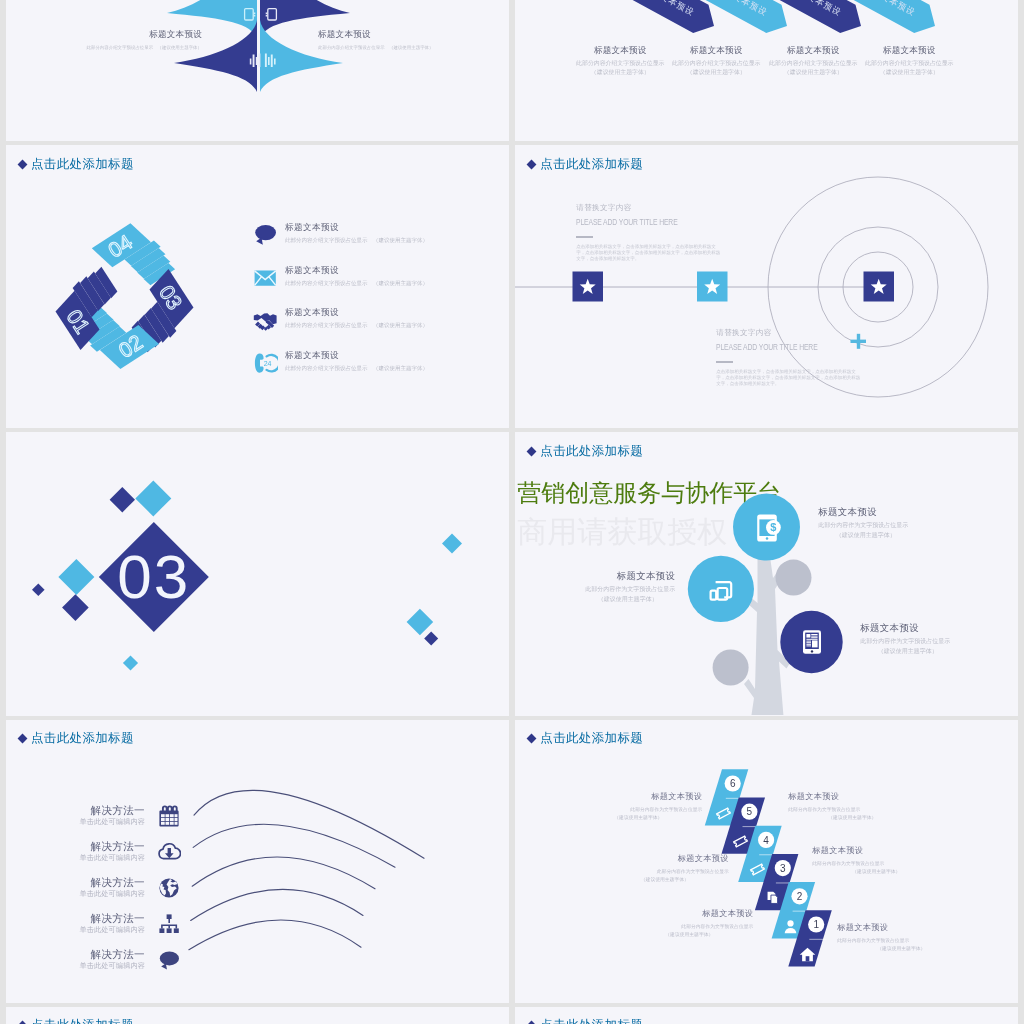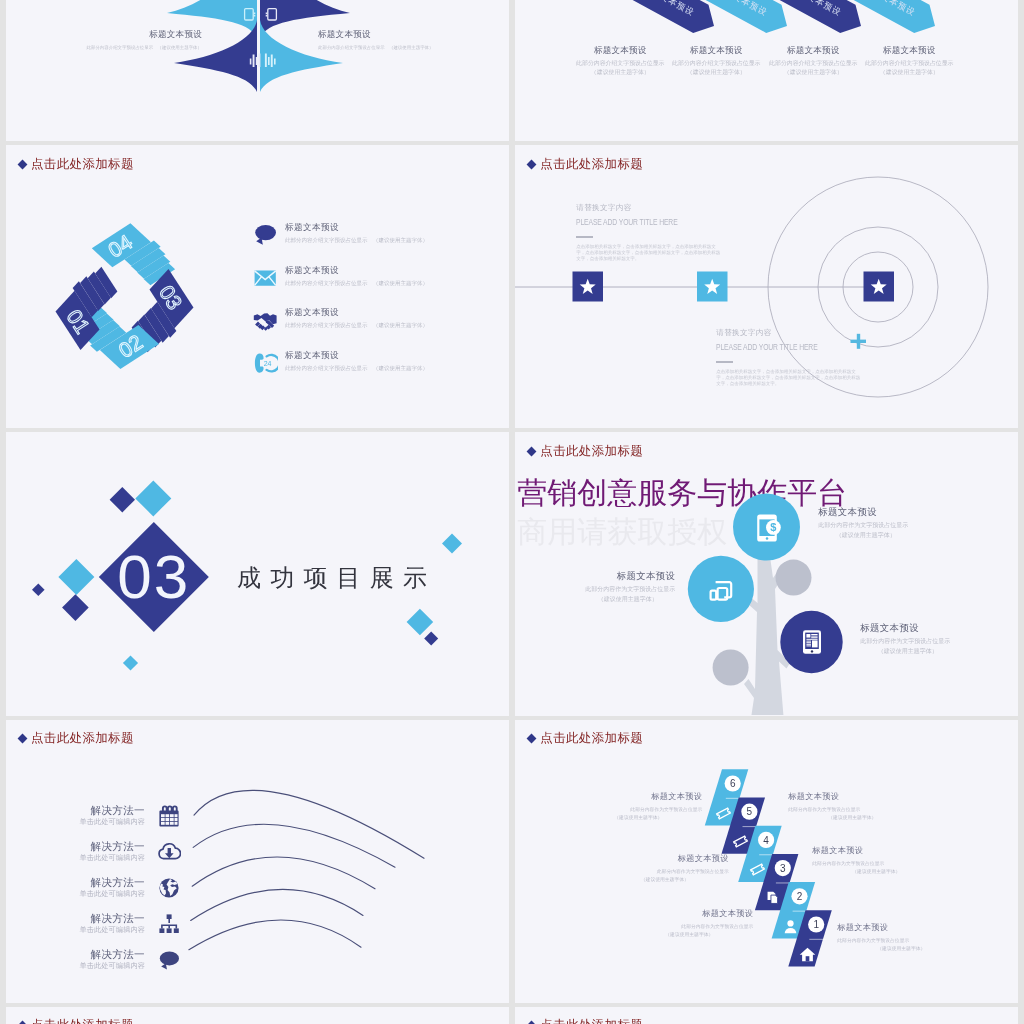--- a/index.html
+++ b/index.html
@@ -2,21 +2,21 @@
 <html><head>
 <meta charset="utf-8">
 <title>PPT Template Preview</title>
 <style>
   html,body{margin:0;padding:0;}
   body{width:1024px;height:1024px;background:#e3e3e3;overflow:hidden;
        font-family:"Liberation Sans",sans-serif;}
   .page{position:relative;width:1024px;height:1024px;overflow:hidden;}
   .slide{position:absolute;width:502.7px;height:283.3px;background:#f5f5fa;overflow:hidden;}
   .slide > svg{position:absolute;left:0;top:0;}
-  .s-title{position:absolute;left:13px;top:9.5px;font-size:12.5px;color:#7f1d1d;white-space:nowrap;
+  .s-title{position:absolute;left:13px;top:9.5px;font-size:12.5px;color:#0369a1;white-space:nowrap;
            letter-spacing:.35px;line-height:18px;}
   .s-title i{display:inline-block;width:7px;height:7px;background:#2f3788;
            transform:rotate(45deg);margin-right:5px;vertical-align:0px;}
   .abs{position:absolute;}
 </style>
 </head>
 <body>
 
 <div class="page">
 <div class="slide" style="left:6px;top:-146px;height:287px">
@@ -198,25 +198,24 @@
         <polygon fill="#4fb8e3" points="70.4,127.1 88.4,145.1 70.4,163.1 52.4,145.1"></polygon>
         <polygon fill="#343c90" points="69.4,162.3 82.7,175.6 69.4,188.9 56.1,175.6"></polygon>
         <polygon fill="#343c90" points="32.3,151.5 38.6,157.8 32.3,164.1 26.0,157.8"></polygon>
         <polygon fill="#4fb8e3" points="124.5,223.4 132.1,231.0 124.5,238.6 116.9,231.0"></polygon>
         <polygon fill="#4fb8e3" points="446.0,101.5 456.0,111.5 446.0,121.5 436.0,111.5"></polygon>
         <polygon fill="#4fb8e3" points="413.9,176.7 427.2,190.0 413.9,203.3 400.6,190.0"></polygon>
         <polygon fill="#343c90" points="425.2,199.6 432.2,206.6 425.2,213.6 418.2,206.6"></polygon>
         <polygon fill="#343c90" points="147.8,90.1 202.8,145.1 147.8,200.1 92.8,145.1"></polygon>
         <text x="147.8" y="166.1" text-anchor="middle" fill="#f2f5fc" stroke="#343c90" stroke-width="2.6" paint-order="stroke" font-size="62" letter-spacing="2" font-family="Liberation Sans, sans-serif">03</text>
       </svg>
-      <div class="abs" style="left:231px;top:130px;font-size:24px;color:#33343e;letter-spacing:9.2px;white-space:nowrap">成功项目展示</div>
     </div>
 <div class="slide" style="left:515.3px;top:432.3px">
 <div class="s-title"><i></i><span>点击此处添加标题</span></div>
-<div class="abs" style="left:2px;top:45px;font-size:30px;color:#701a75;letter-spacing:0px;line-height:32px;white-space:nowrap">营销创意服务与协作平台</div>
+<div class="abs" style="left:2px;top:45px;font-size:24px;color:#4d7c0f;letter-spacing:0px;line-height:32px;white-space:nowrap">营销创意服务与协作平台</div>
       <div class="abs" style="left:2px;top:84px;font-size:30px;color:#e9e9ee;letter-spacing:0px;line-height:32px;white-space:nowrap">商用请获取授权</div>
       <svg width="503" height="283">
         <path fill="#d3d7e0" d="M757.5 553.0 L769.5 553.0 L773.0 578.0 L784.5 562.0 L789.5 567.0 L775.0 589.0 L777.5 650.0 L790.0 663.0 L786.5 668.5 L779.0 661.5 L783.8 719.6 L750.8 719.6 L754.0 698.0 L744.0 684.0 L748.5 679.0 L755.0 689.0 L757.0 612.0 L744.5 601.0 L748.5 595.5 L757.5 603.0 Z" transform="translate(-515.0,-432.0)"></path>
         <circle cx="278.5" cy="145.6" r="18" fill="#bcc0cd"></circle>
         <circle cx="215.6" cy="235.5" r="18" fill="#bcc0cd"></circle>
         <circle cx="251.5" cy="95.1" r="33.5" fill="#4fb8e3"></circle>
         <circle cx="205.9" cy="156.9" r="33.1" fill="#4fb8e3"></circle>
         <circle cx="296.5" cy="210.0" r="31.2" fill="#343c90"></circle>
       </svg>
       <svg class="abs" width="30" height="30" viewBox="0 0 30 30" style="left:236.5px;top:80.1px">

